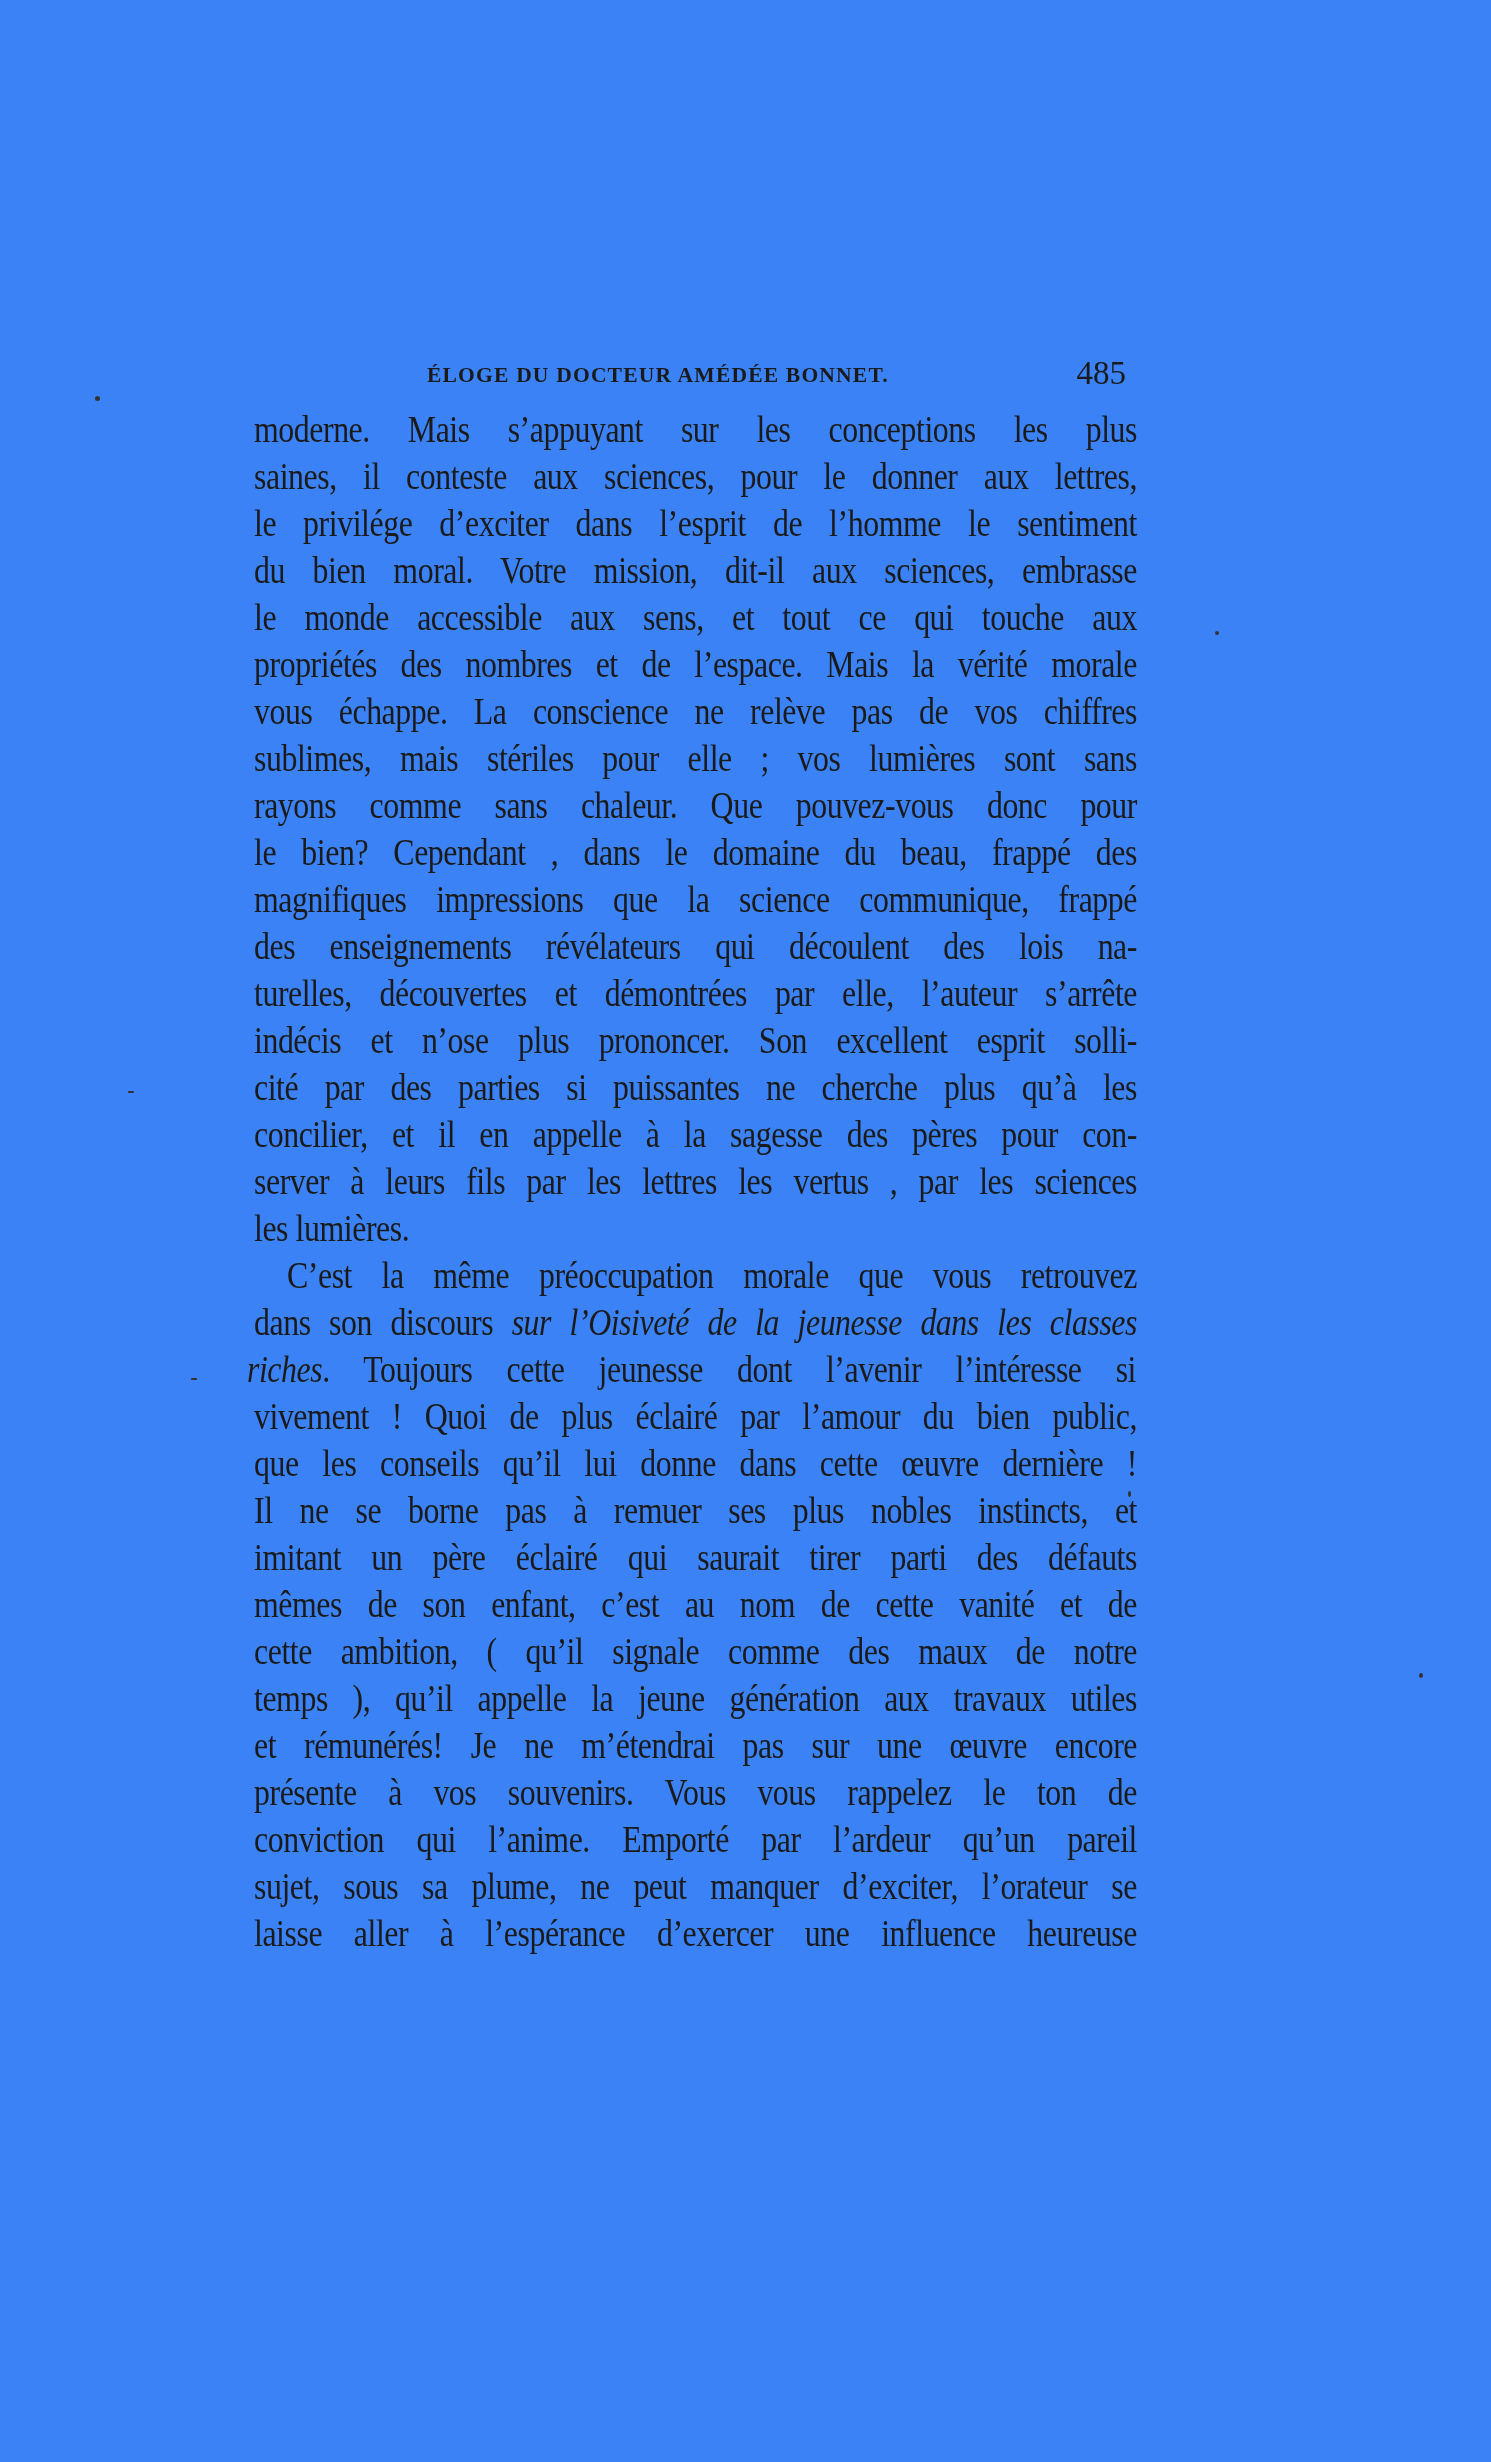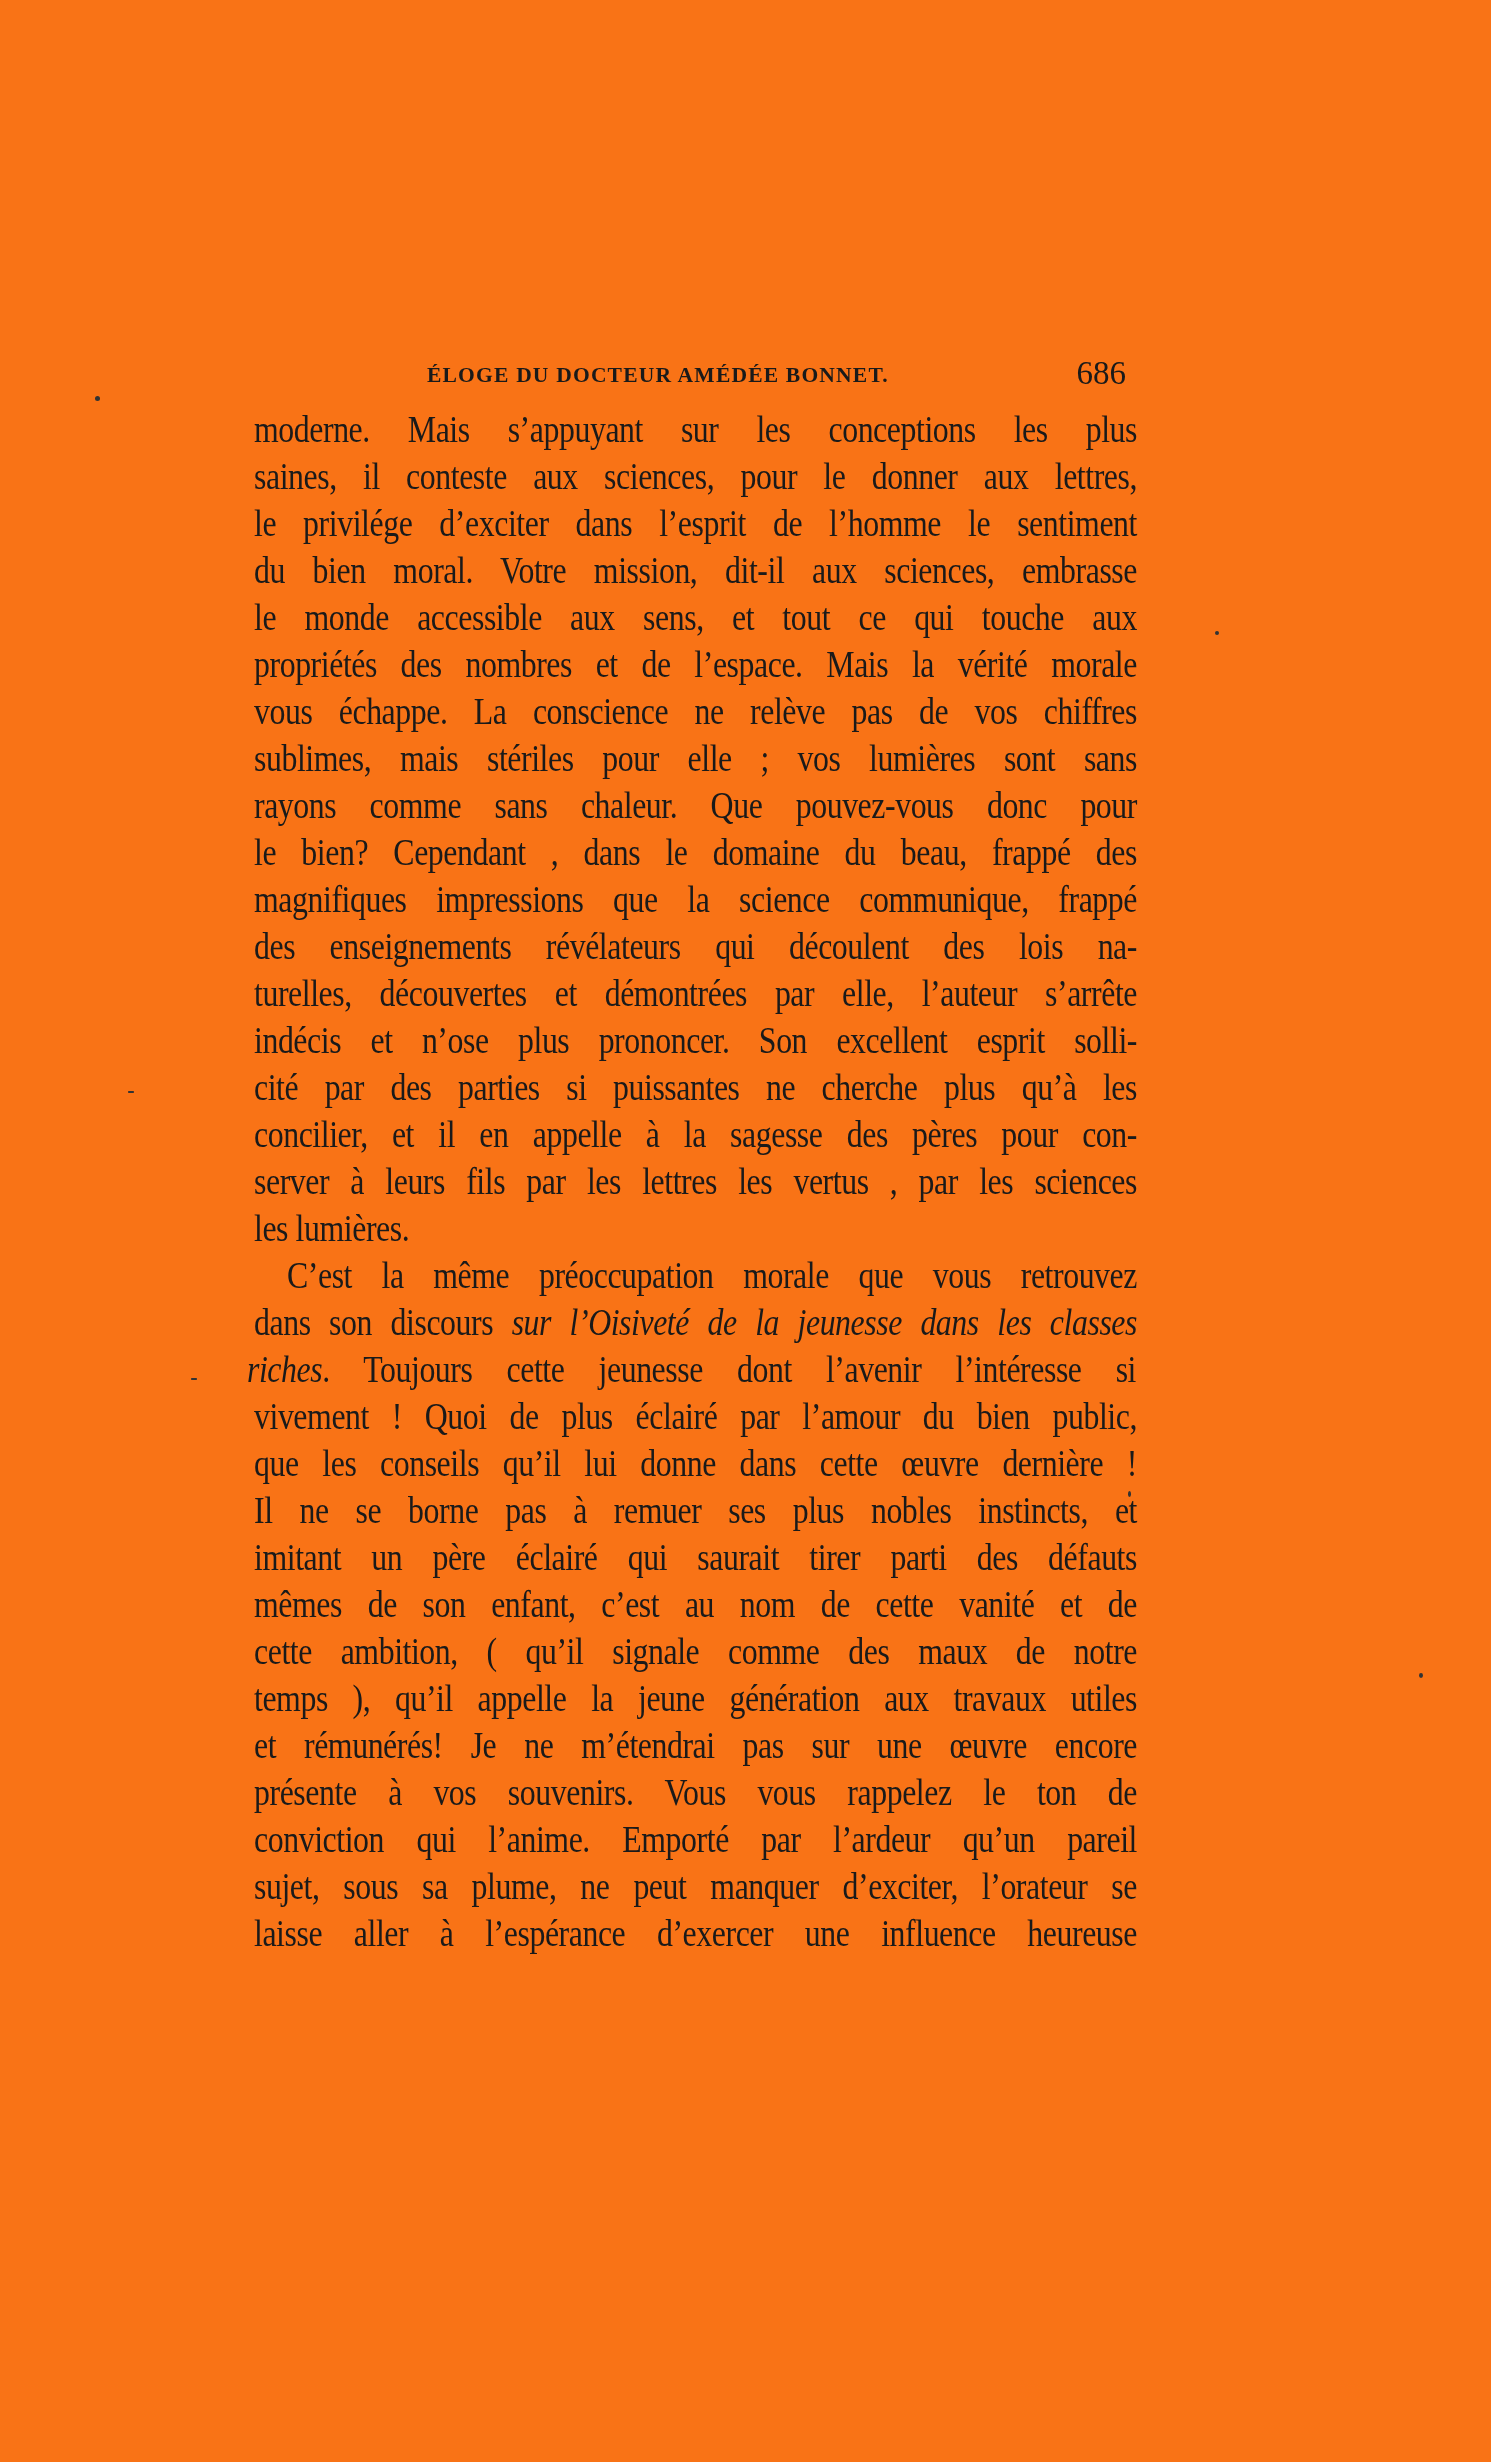--- a/index.html
+++ b/index.html
@@ -13,21 +13,21 @@
       position: relative;
       overflow: hidden;
       color: #1a1a1a;
       font-family: "Liberation Serif", "DejaVu Serif", serif;
     }
     .page {
       position: absolute;
       left: 0; top: 0;
       width: 1492px;
       height: 2462px;
-      background: #f97316;
+      background: #3b82f6;
     }
     .running-head {
       position: absolute;
       left: 245px;
       top: 355px;
       width: 881px;
       height: 41px;
     }
     .running-title {
       position: absolute;
@@ -87,21 +87,21 @@
       border-radius: 50%;
     }
   </style>
 </head>
 <body>
 
 <div class="page">
 
   <div class="running-head">
     <span class="running-title">ÉLOGE DU DOCTEUR AMÉDÉE BONNET.</span>
-    <span class="page-number">686</span>
+    <span class="page-number">485</span>
   </div>
 
   <div class="body-text">
     <span class="line">moderne. Mais s’appuyant sur les conceptions les plus</span>
     <span class="line">saines, il conteste aux sciences, pour le donner aux lettres,</span>
     <span class="line">le privilége d’exciter dans l’esprit de l’homme le sentiment</span>
     <span class="line">du bien moral. Votre mission, dit-il aux sciences, embrasse</span>
     <span class="line">le monde accessible aux sens, et tout ce qui touche aux</span>
     <span class="line">propriétés des nombres et de l’espace. Mais la vérité morale</span>
     <span class="line">vous échappe. La conscience ne relève pas de vos chiffres</span>

